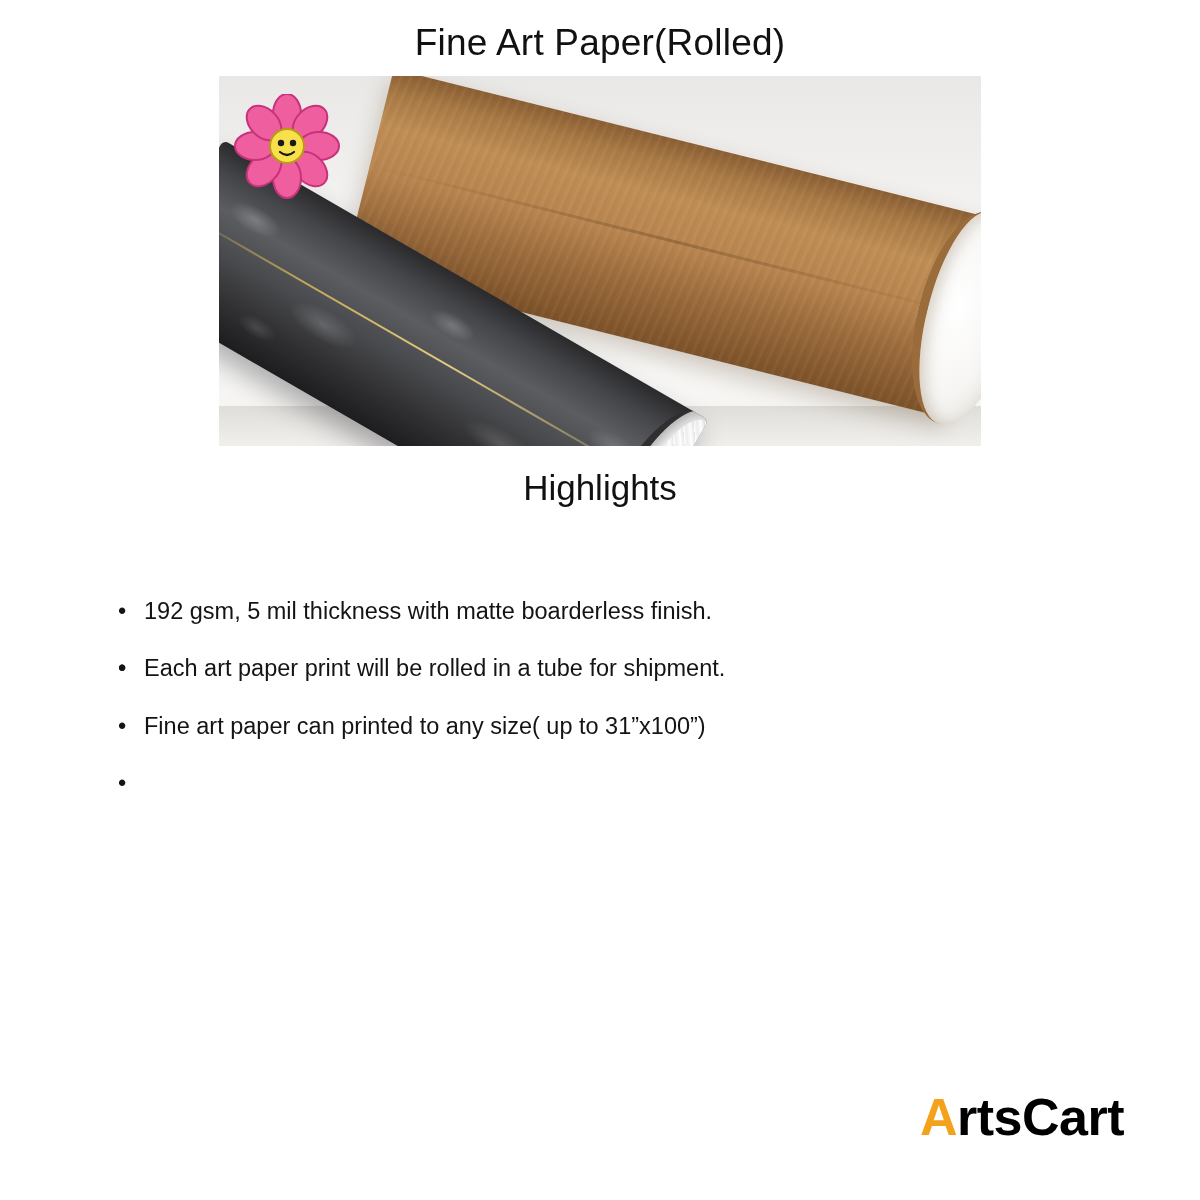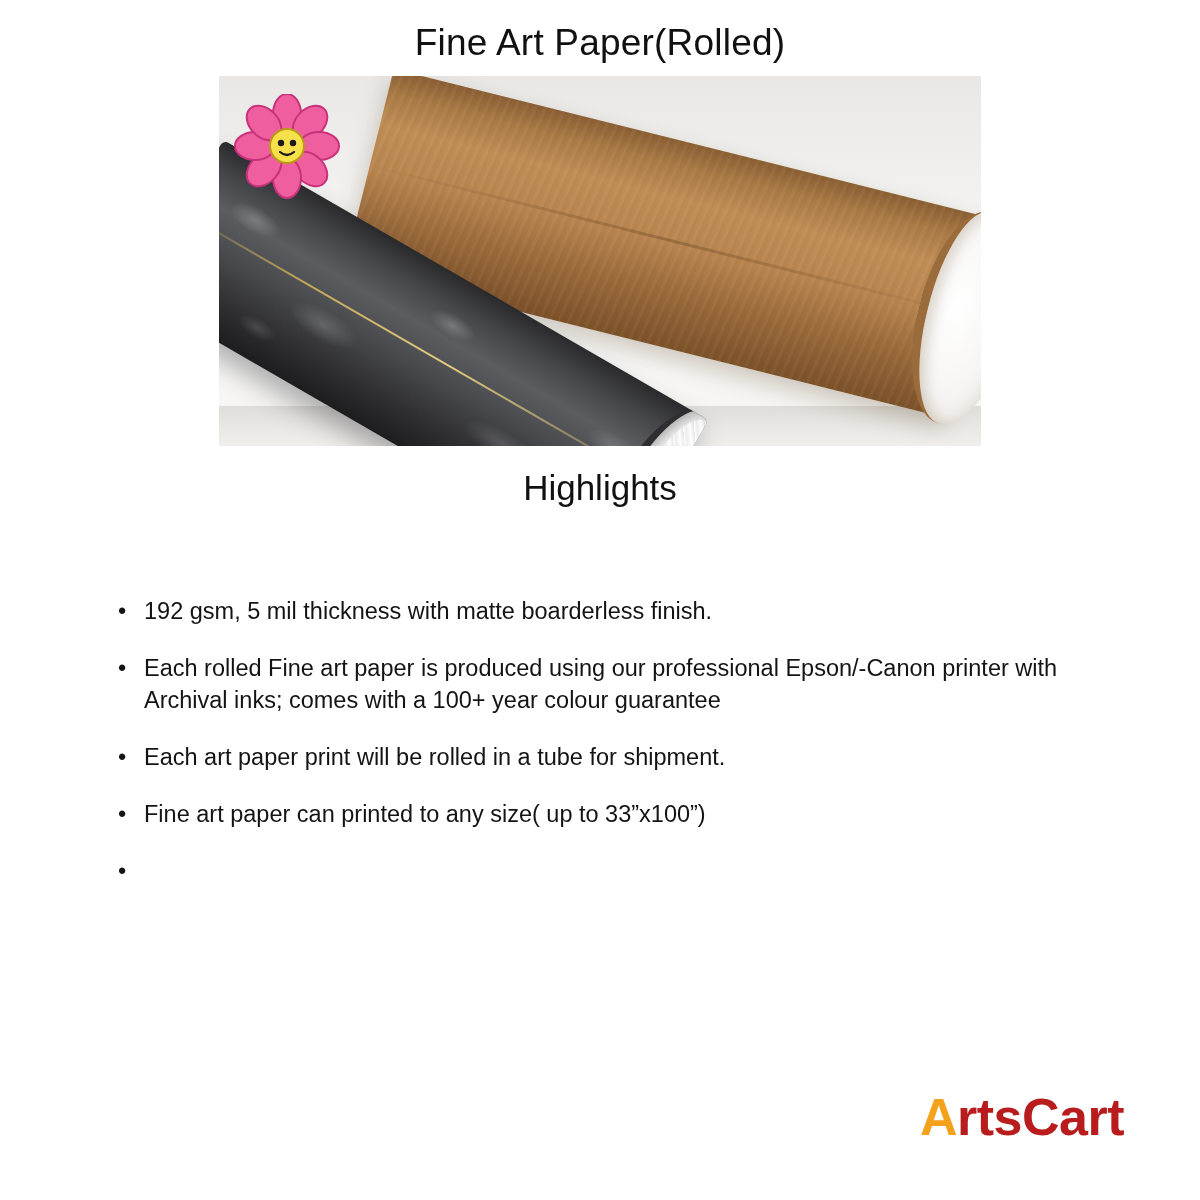--- a/index.html
+++ b/index.html
@@ -218,21 +218,21 @@
     display: flex;
     align-items: center;
     font-size: 52px;
     font-weight: 700;
     letter-spacing: -0.5px;
   }
   .brand .mark {
     color: #f4a11c;
   }
   .brand .rest {
-    color: #b91c1c;
+    color: #000000;
   }
 </style>
 </head>
 <body>
 
 <div class="page">
 
   <div class="title">Fine Art Paper(Rolled)</div>
 
   <div class="hero-wrap">
@@ -277,29 +277,28 @@
 
   <div class="hl-title">Highlights</div>
 
   <ul class="bullets">
     <li>
       <span class="dot">•</span>
       <span>192 gsm, 5 mil thickness with matte boarderless finish.</span>
     </li>
     <li>
       <span class="dot">•</span>
-      <span>Each rolled Fine art paper is produced using our professional Epson/-Canon printer with Archival inks; comes with a 100+ year colour guarantee</span>
     </li>
     <li>
       <span class="dot">•</span>
       <span>Each art paper print will be rolled in a tube for shipment.</span>
     </li>
     <li>
       <span class="dot">•</span>
-      <span>Fine art paper can printed to any size( up to 33”x100”)</span>
+      <span>Fine art paper can printed to any size( up to 31”x100”)</span>
     </li>
     <li>
       <span class="dot">•</span>
     </li>
   </ul>
 
   <div class="brand">
     <span class="mark">A</span>
     <span class="rest">rtsCart</span>
   </div>

